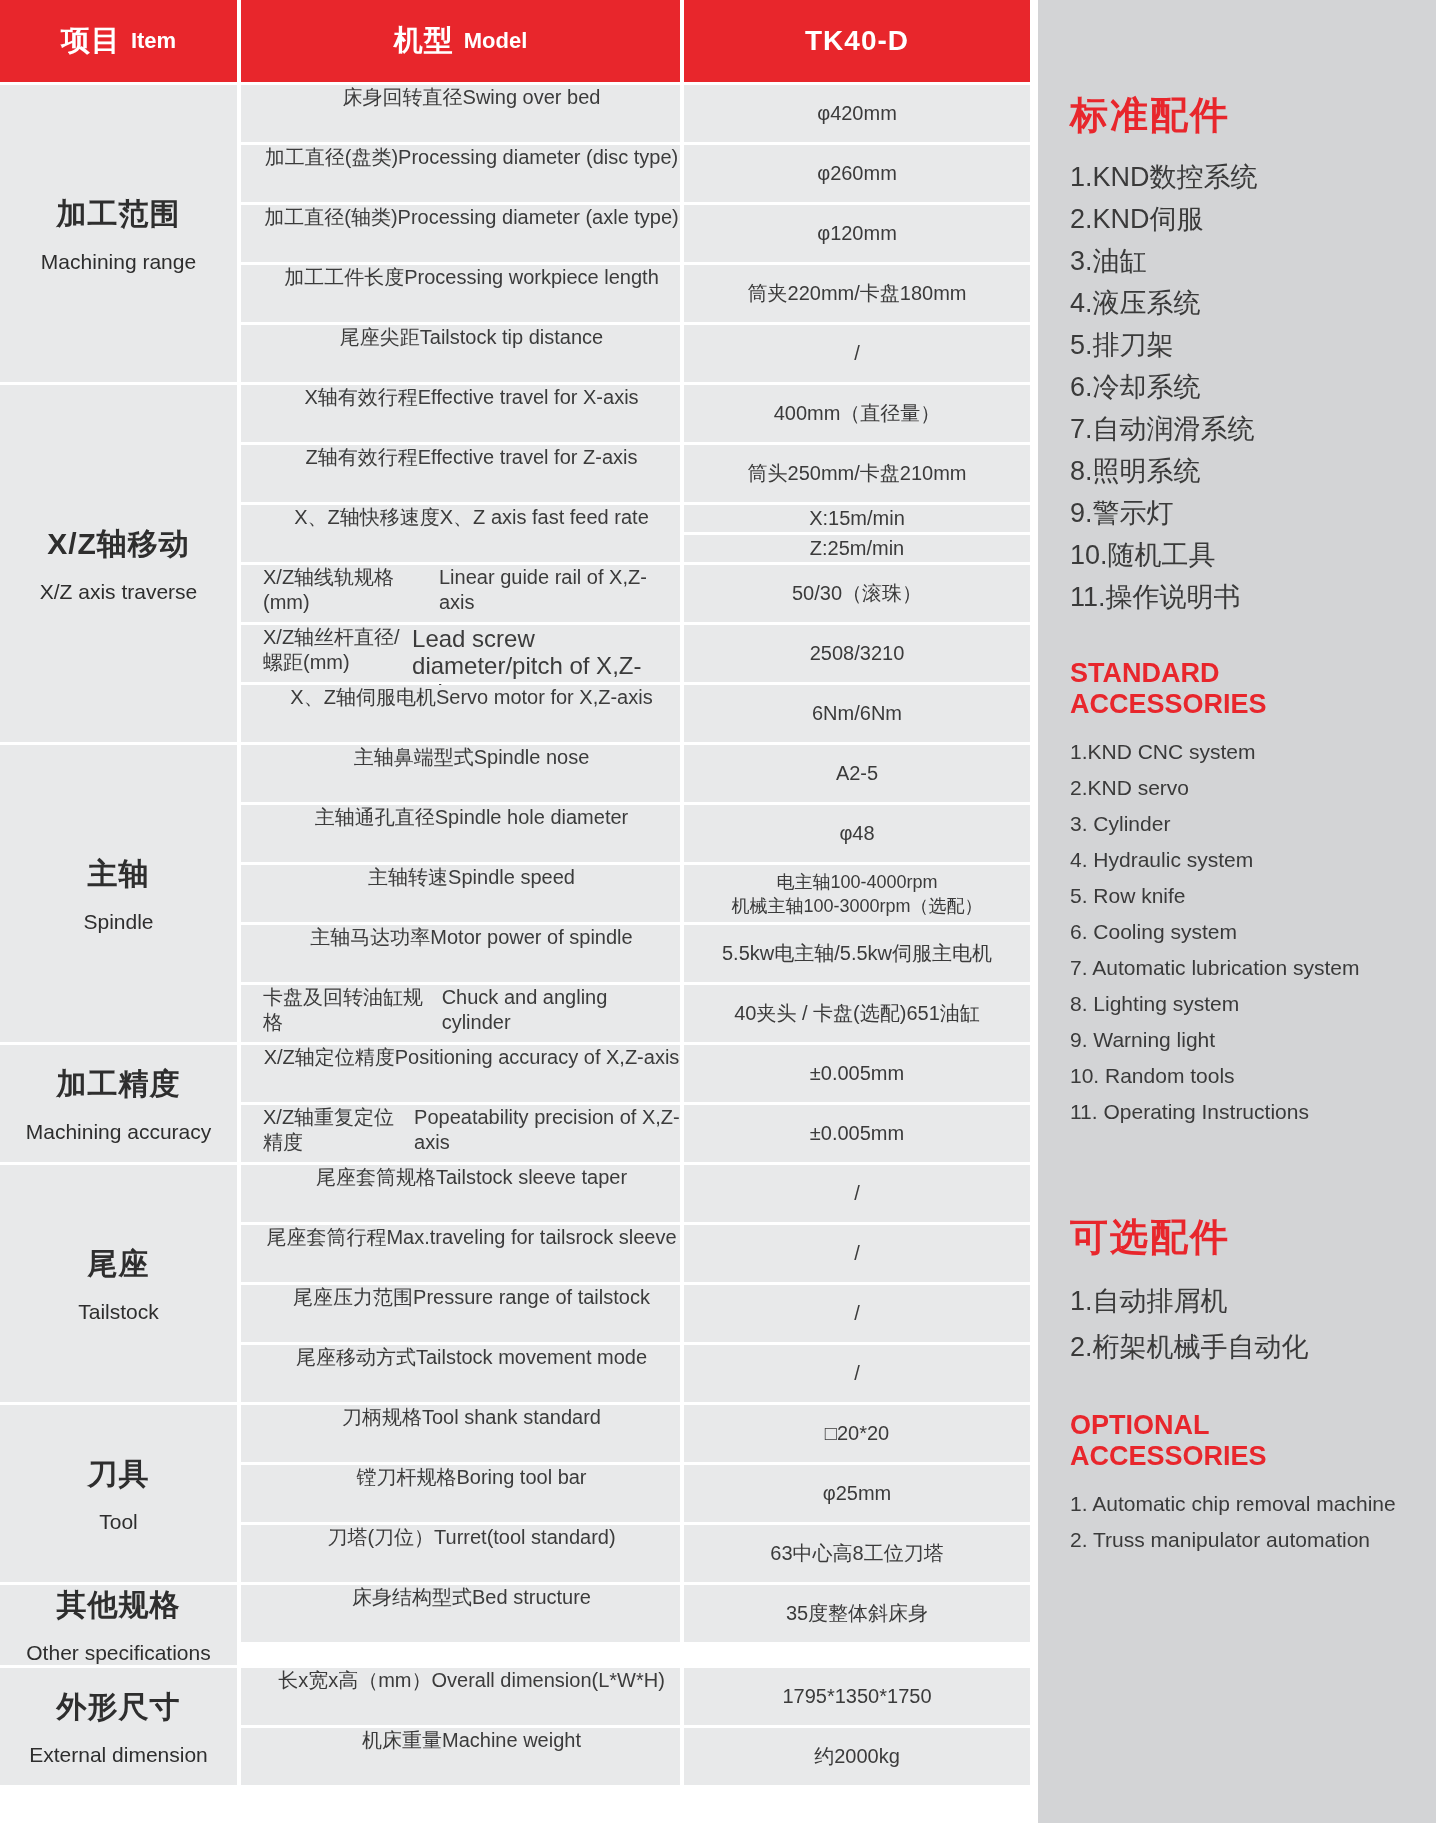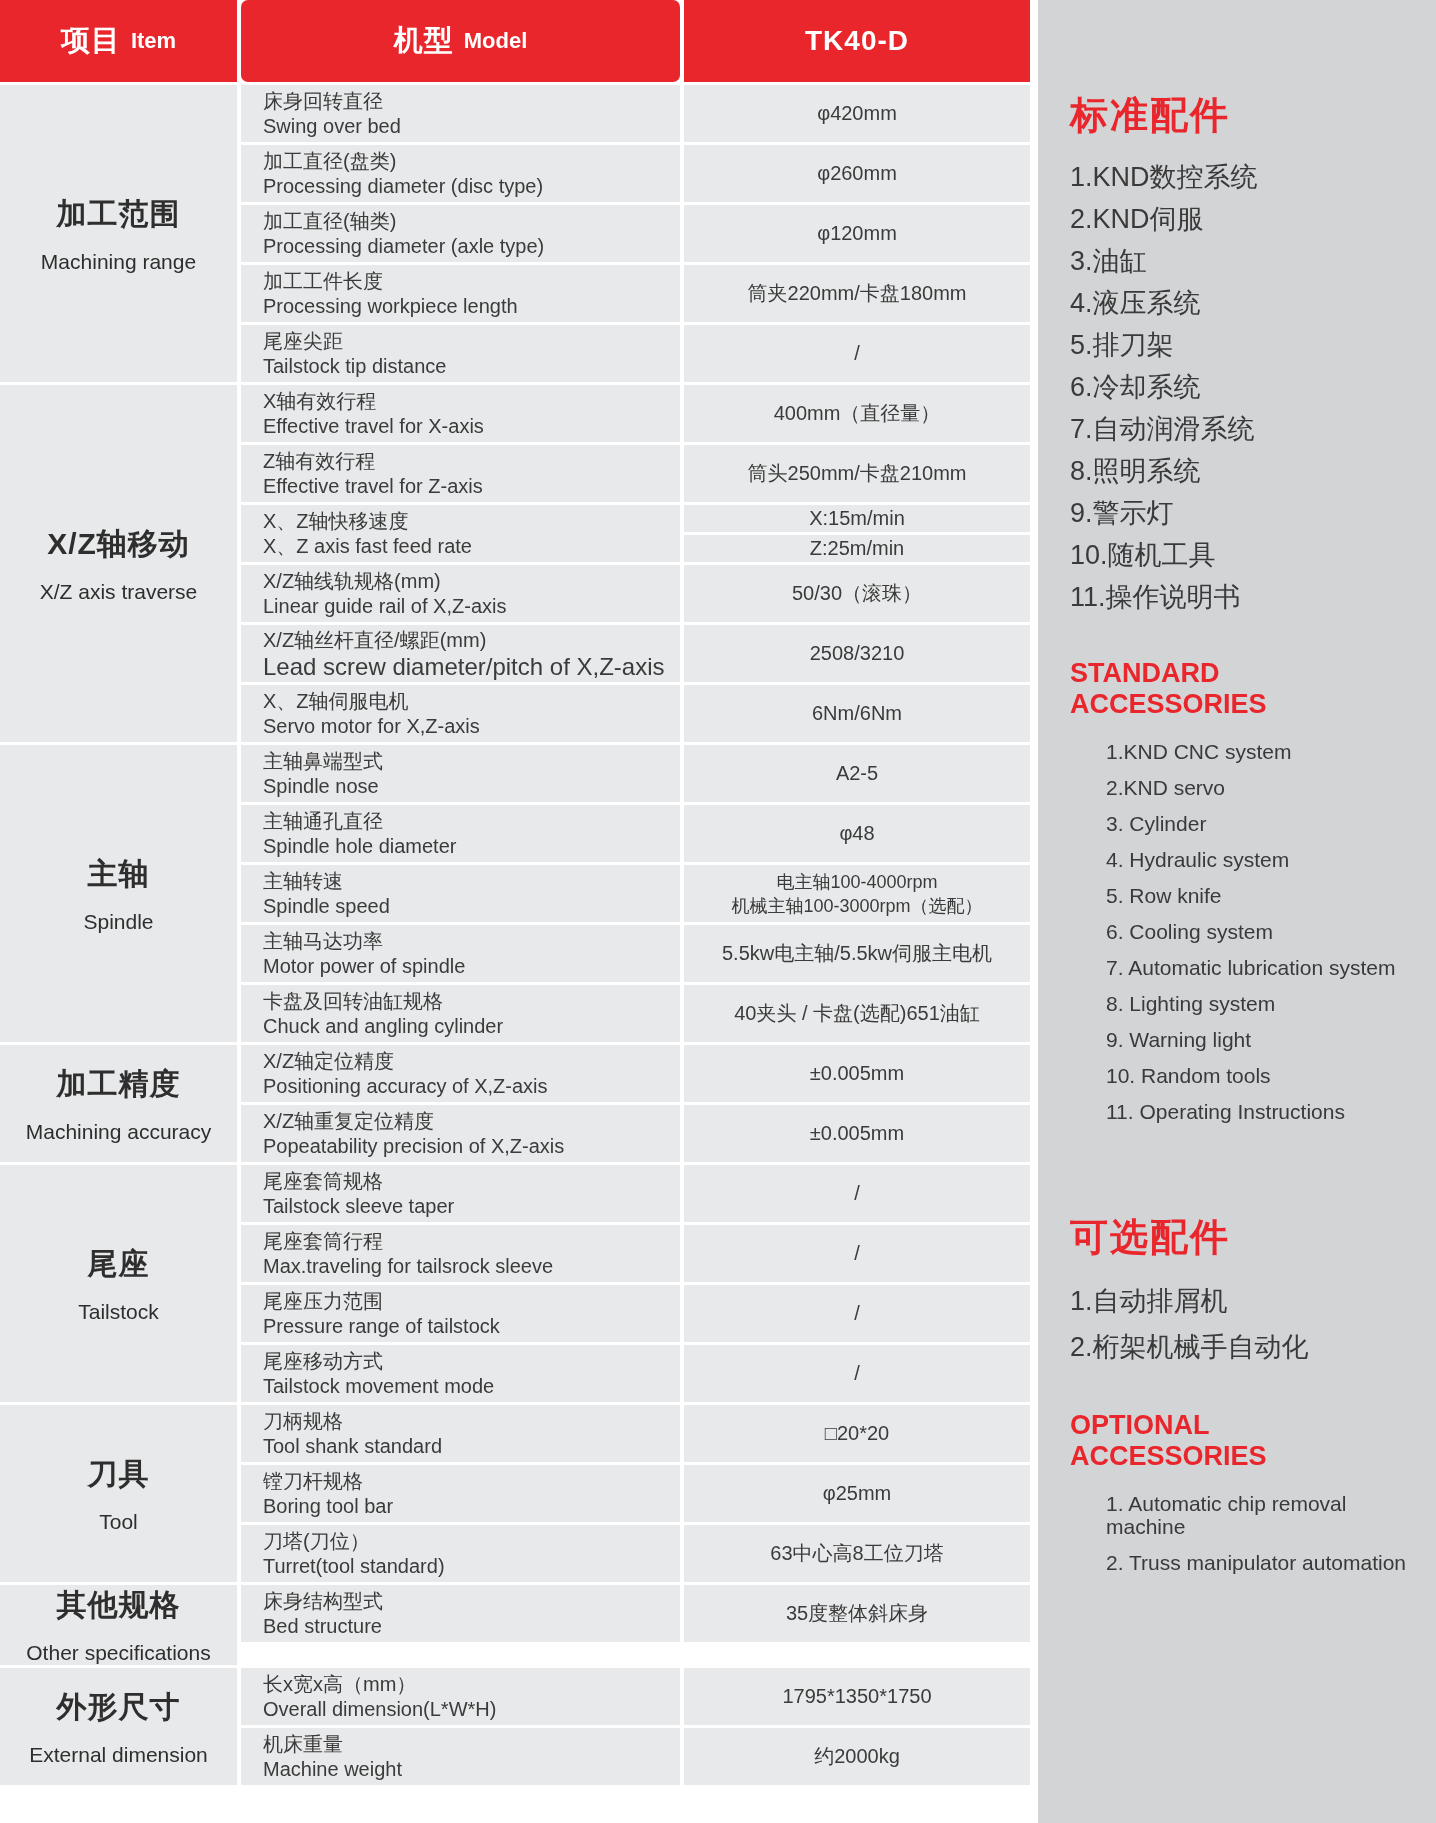--- a/index.html
+++ b/index.html
@@ -24,40 +24,40 @@
     background:#fff;
     display:flex;flex-direction:column;gap:3px;
     padding-right:8px;
   }
   .table-header{display:flex;gap:4px;height:82px;min-height:82px;}
   .hdr{
     background:var(--red);color:#fff;
     display:flex;align-items:center;justify-content:center;gap:10px;
   }
   .hdr-item{width:237px;min-width:237px;}
-  .hdr-model{width:439px;min-width:439px;border-radius:7px;}
+  .hdr-model{width:439px;min-width:439px;}
   .hdr-value{flex:1;}
   .hdr-zh{font-size:29px;font-weight:bold;letter-spacing:1px;}
   .hdr-en{font-size:22px;font-weight:bold;}
   .hdr-tk{font-size:28px;font-weight:bold;letter-spacing:1px;}
 
   .table-body{display:flex;flex-direction:column;gap:3px;flex:1;}
   .section{display:flex;gap:4px;}
   .section-label{
     width:237px;min-width:237px;background:var(--cell);
     display:flex;flex-direction:column;align-items:center;justify-content:center;
     text-align:center;padding:0 4px;
   }
   .sec-zh{font-size:30px;font-weight:bold;color:var(--ink);letter-spacing:1px;}
   .sec-en{font-size:21px;color:var(--ink);margin-top:15px;}
   .rows{flex:1;display:flex;flex-direction:column;gap:3px;}
   .row{display:flex;gap:4px;height:57px;min-height:57px;}
   .model-cell{
     width:439px;min-width:439px;background:var(--cell);
-    display:flex;flex-direction:column;justify-content:center;
+    display:flex;flex-direction:row;justify-content:center;
     padding-left:22px;
   }
   .m-zh{font-size:20px;color:var(--ink2);line-height:25px;}
   .m-en{font-size:20px;color:var(--ink2);line-height:25px;}
   .m-en-lg{font-size:24px;line-height:27px;}
   .value-cell{
     flex:1;background:var(--cell);color:var(--ink2);
     display:flex;flex-direction:column;align-items:center;justify-content:center;
     font-size:20px;text-align:center;
   }
@@ -72,21 +72,21 @@
   }
   .sb-title-zh.first{padding-top:90px;}
   .sb-title-zh.second{padding-top:76px;}
   .sb-list-zh{margin-top:15px;}
   .sb-list-zh .zh-item{font-size:27px;color:#3a3a3a;line-height:42px;}
   .sb-list-zh.opt .zh-item{line-height:46px;}
   .sb-title-en{
     color:var(--red);font-weight:bold;font-size:27px;line-height:31px;
     margin-top:40px;max-width:340px;
   }
-  .sb-list-en{margin-top:20px;margin-left:36px;}
+  .sb-list-en{margin-top:20px;}
   .sb-list-en .en-item{font-size:21px;color:#3a3a3a;margin-bottom:13px;line-height:23px;}
 </style>
 </head>
 <body>
 
 <div class="page">
 
   <div class="spec-table">
     <div class="table-header">
       <div class="hdr hdr-item">

